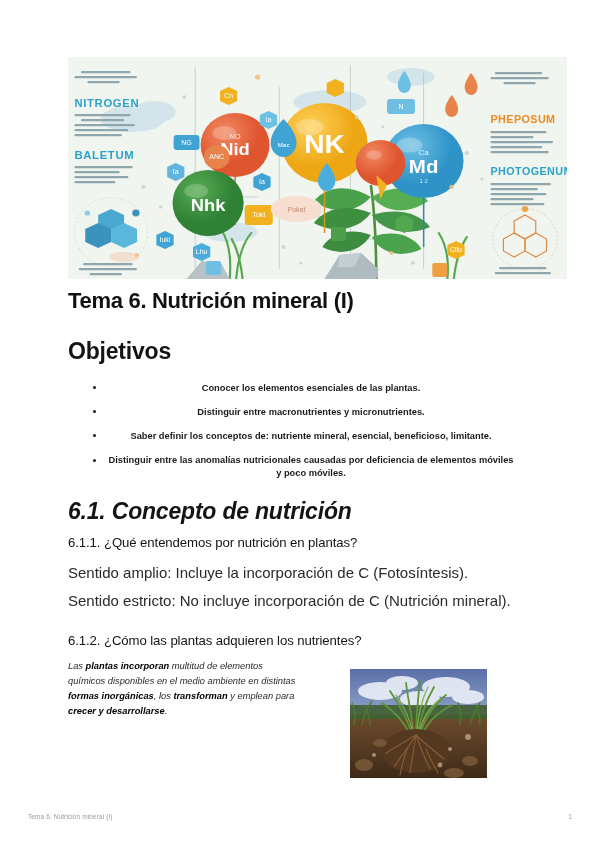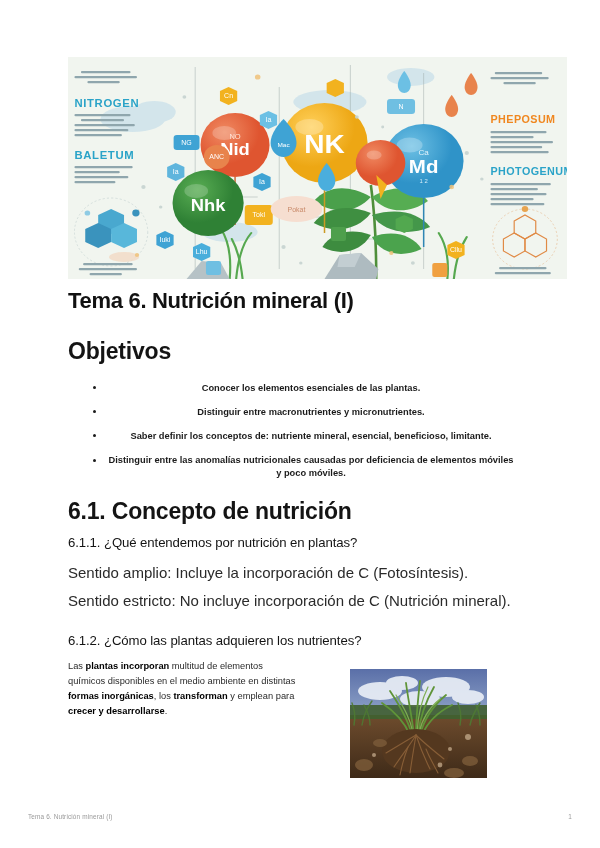--- a/index.html
+++ b/index.html
@@ -50,21 +50,21 @@
     color: #111111;
   }
   h2.section {
     font-size: 23px;
     line-height: 1.25;
     font-weight: bold;
     letter-spacing: -0.2px;
     margin: 0 0 10px 0;
     color: #141414;
   }
-  h2.section.spaced { margin-top: 12px; }
+  h2.section.spaced { margin-top: 12px; font-style: italic; }
   h3.subsection {
     font-size: 13.2px;
     line-height: 1.28;
     font-weight: normal;
     letter-spacing: -0.1px;
     margin: 0 0 9px 0;
     color: #141414;
   }
   h3.subsection.spaced { margin-top: 20px; }
 
@@ -106,20 +106,21 @@
   .twocol {
     position: relative;
     min-height: 118px;
   }
   p.body-mixed {
     font-size: 9.3px;
     line-height: 1.62;
     color: #2a2a2a;
     margin: 0;
     width: 232px;
+    font-style: italic;
   }
   p.body-mixed b { color: #000000; font-weight: bold; }
 
   .photo {
     position: absolute;
     left: 282px;
     top: 10px;
     width: 137px;
     height: 109px;
     overflow: hidden;

